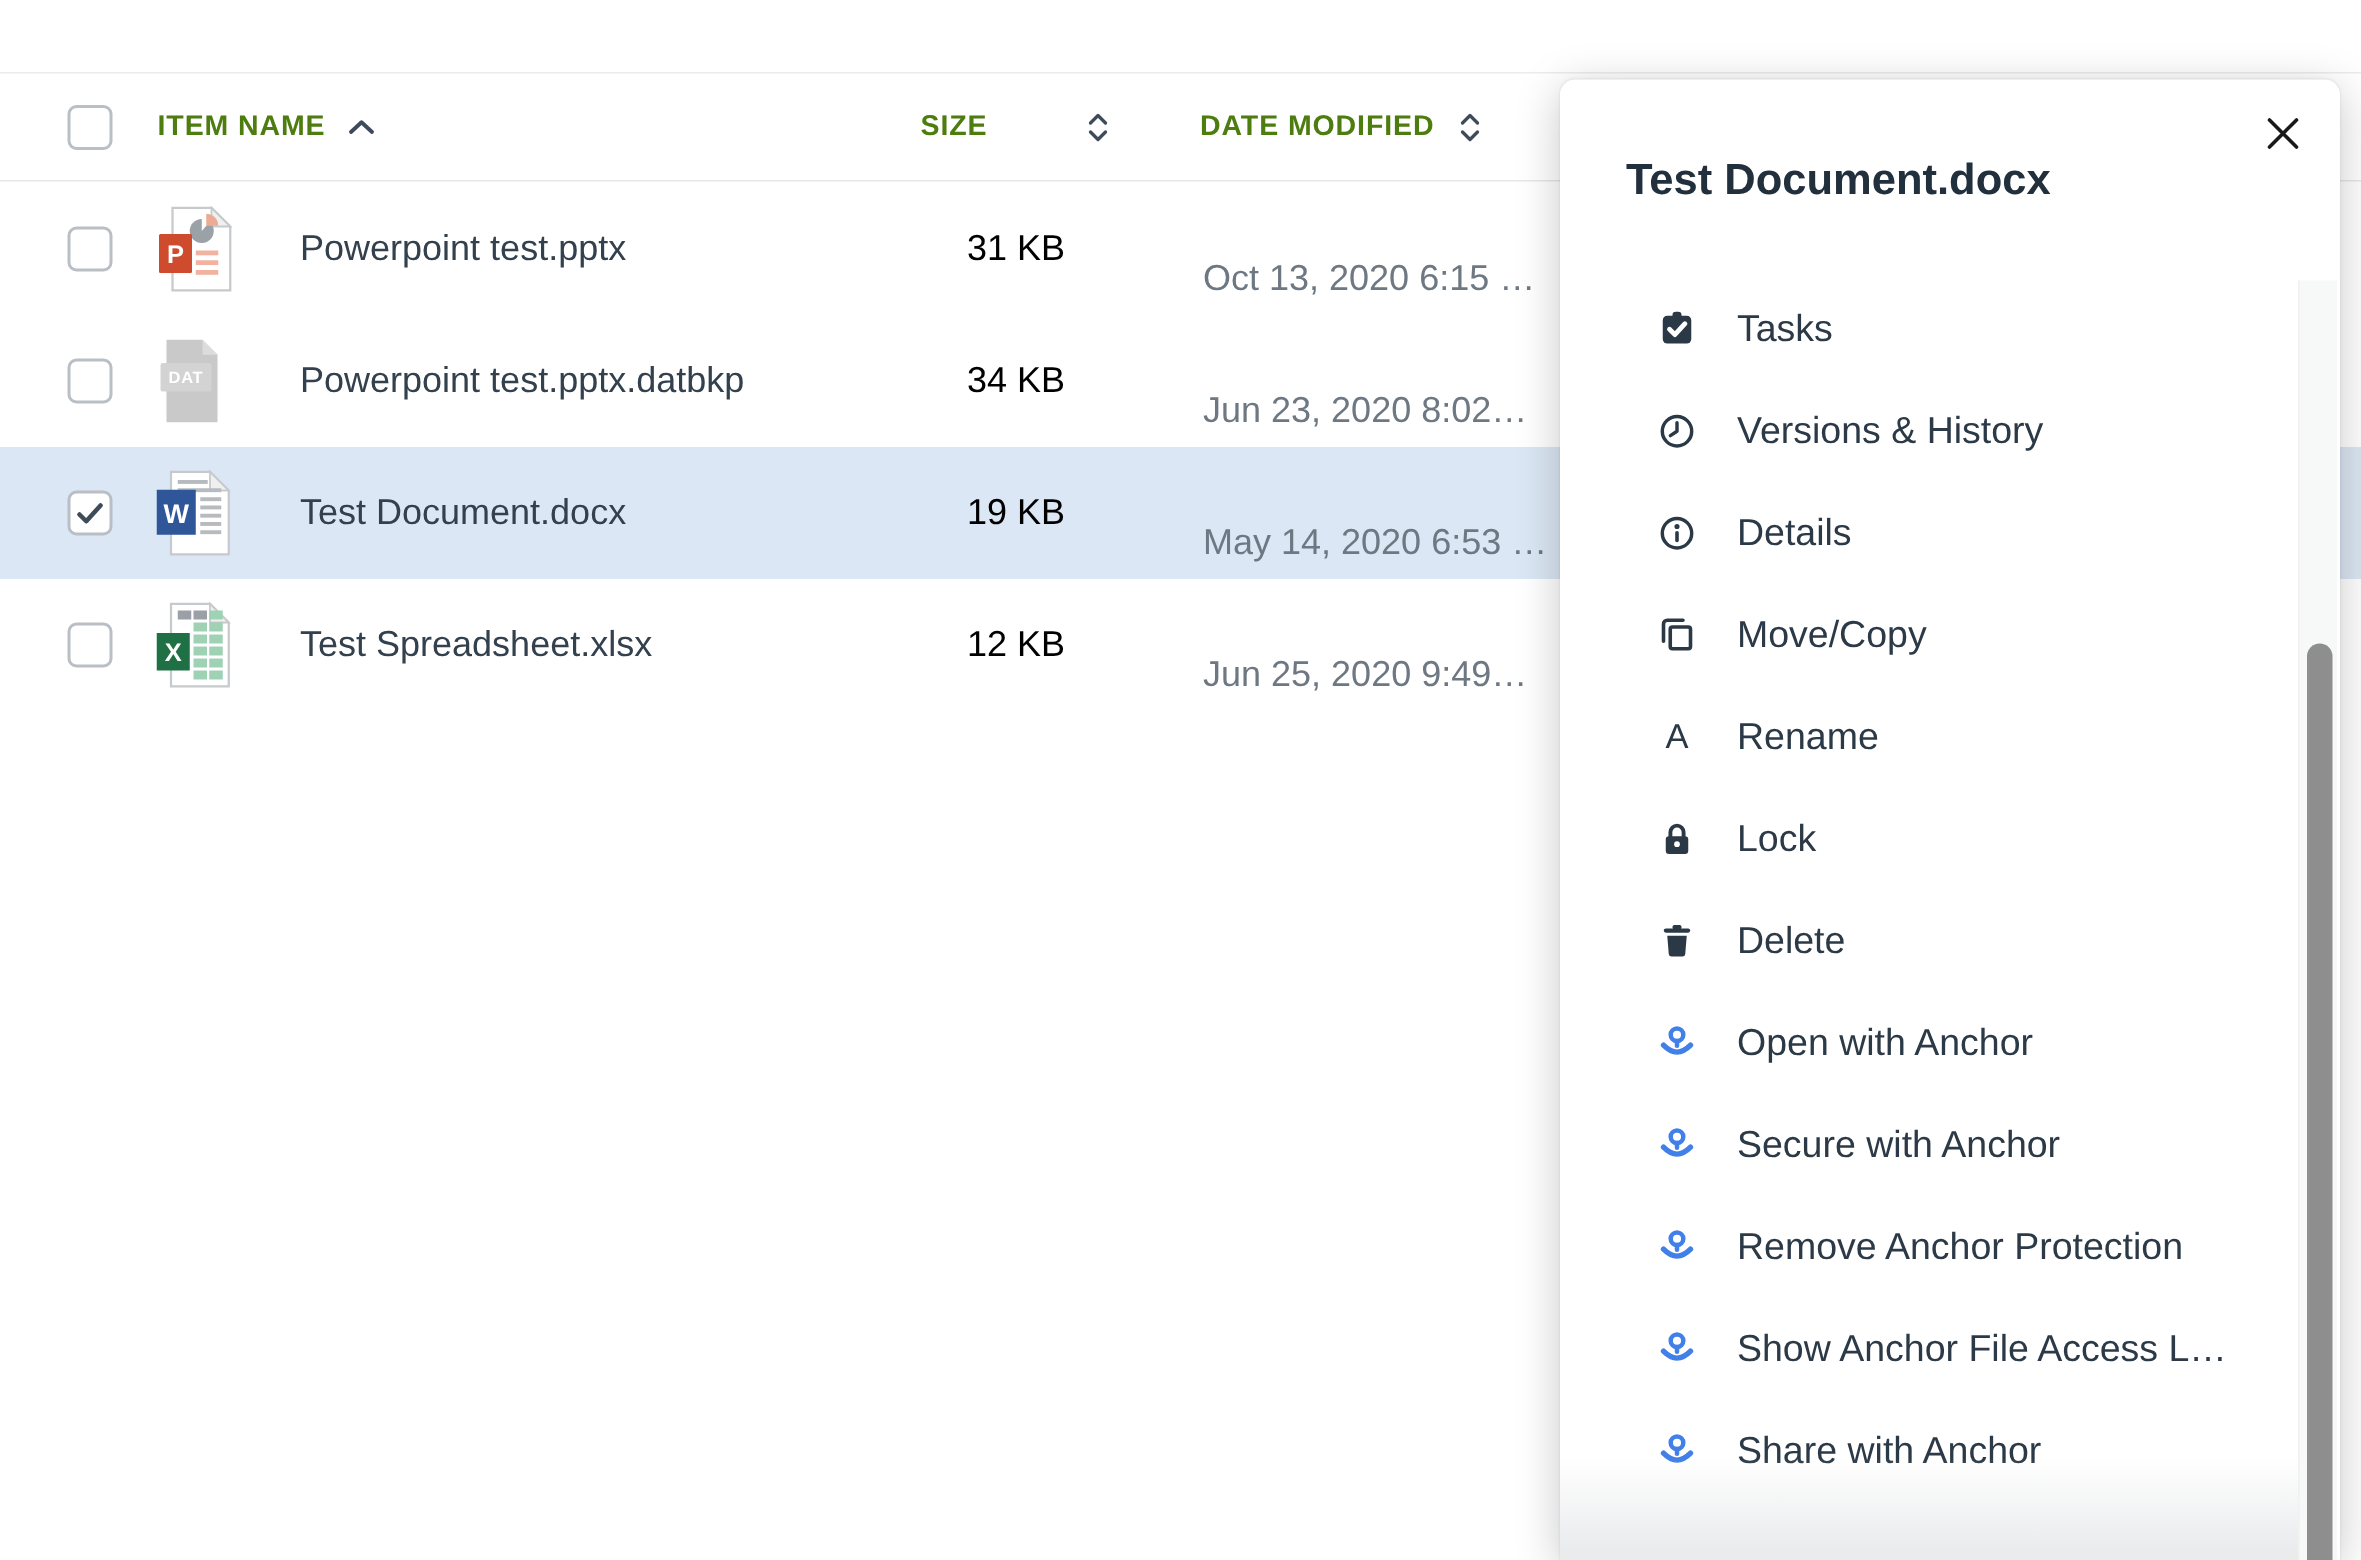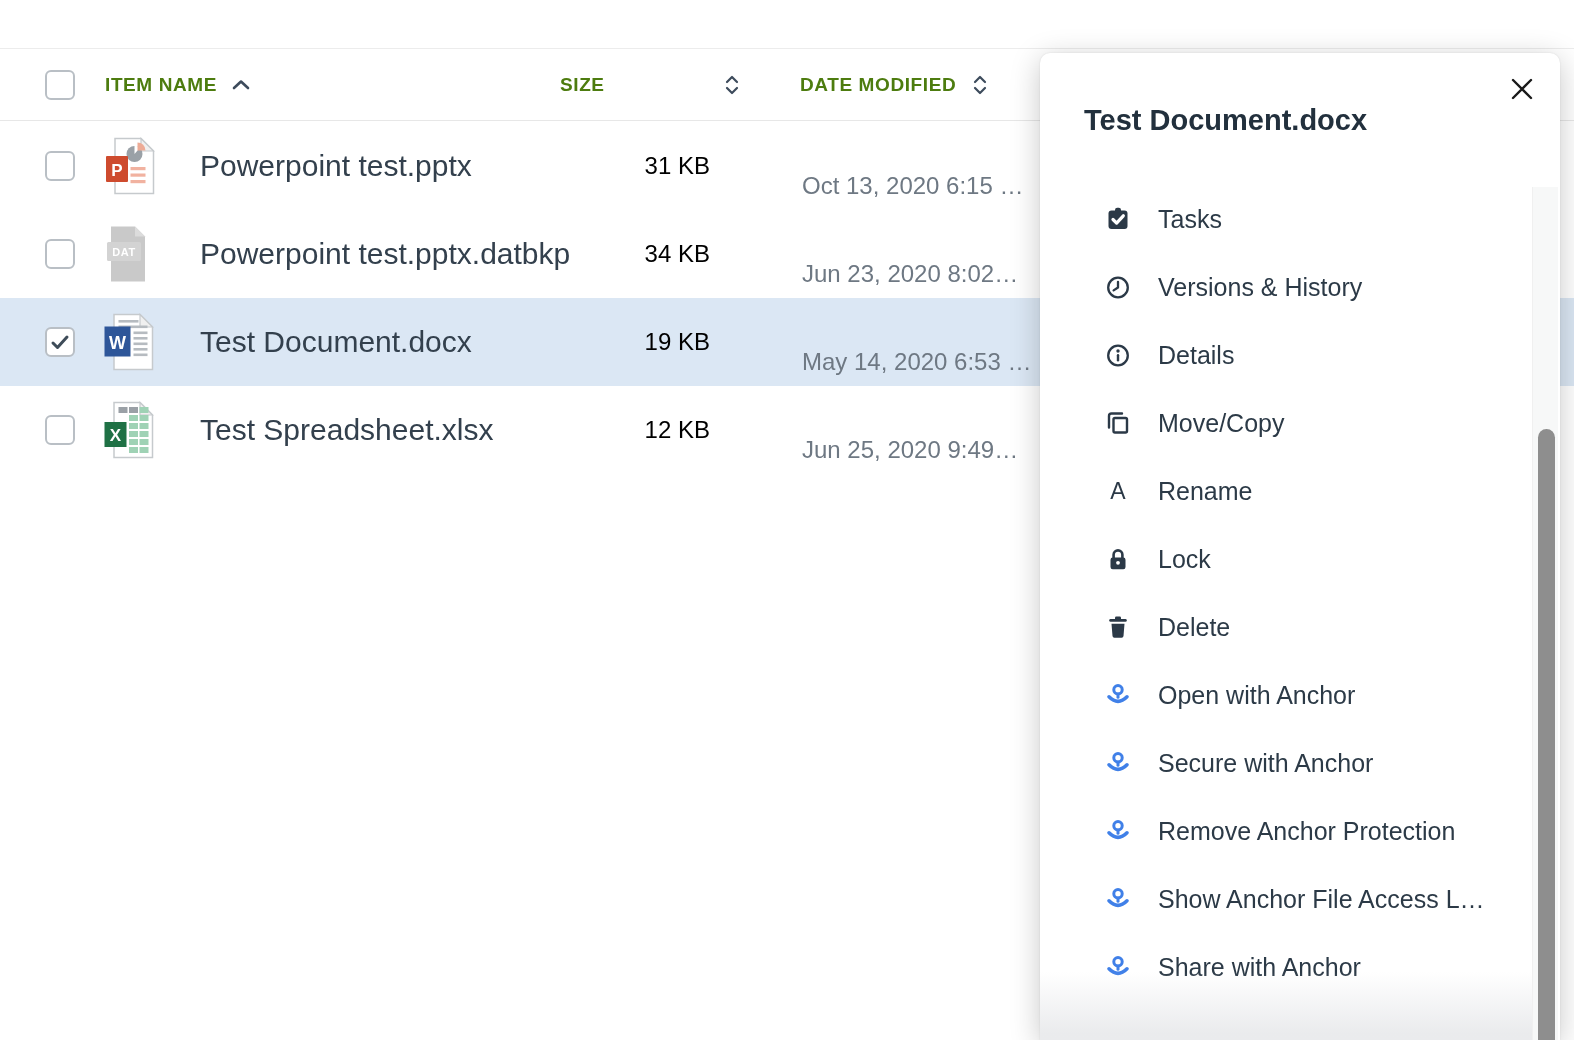--- a/index.html
+++ b/index.html
@@ -5,36 +5,36 @@
   * { margin:0; padding:0; box-sizing:border-box; }
   html,body { width:1574px; height:1040px; background:#ffffff; overflow:hidden;
               font-family:"Liberation Sans", sans-serif; position:relative; }
 
   
   .table-header{ position:absolute; left:0; top:48px; width:1574px; height:73px;
                  border-top:1px solid #ececec; border-bottom:1px solid #e7e7e7; }
   .hdr-label{ color:#4d7c0f; font-size:19px; font-weight:bold; letter-spacing:.6px; }
   .hdr-name{ position:absolute; left:105px; top:50%; transform:translateY(-50%);
              display:flex; align-items:center; gap:14px; cursor:pointer; }
-  .hdr-size{ position:absolute; left:560px; width:152px; text-align:left; top:50%; transform:translateY(-50%); cursor:pointer; }
+  .hdr-size{ position:absolute; left:560px; width:152px; text-align:center; top:50%; transform:translateY(-50%); cursor:pointer; }
   .hdr-size-sort{ position:absolute; left:724px; top:50%; transform:translateY(-50%); }
   .hdr-date{ position:absolute; left:800px; top:50%; transform:translateY(-50%); cursor:pointer; }
   .hdr-date-sort{ position:absolute; left:972px; top:50%; transform:translateY(-50%); }
 
   .checkbox{ display:inline-flex; width:30px; height:30px; background:#fff;
              border:2px solid #b9bfc5; border-radius:6px; align-items:center; justify-content:center; cursor:pointer; }
   .hdr-check{ position:absolute; left:45px; top:50%; transform:translateY(-50%); }
 
   .rows{ position:absolute; left:0; top:122px; width:1574px; }
   .row{ position:relative; height:88px; width:100%; }
   .row.selected{ background:#dbe7f4; }
   .row-check{ position:absolute; left:45px; top:50%; transform:translateY(-50%); }
   .row-icon{ position:absolute; left:103px; top:50%; transform:translateY(-50%); width:54px; height:58px; }
   .col-name{ position:absolute; left:200px; top:50%; transform:translateY(-50%);
-             font-size:30px; color:#33404d; white-space:nowrap; cursor:pointer; }
+             font-size:24px; color:#33404d; white-space:nowrap; cursor:pointer; }
   .col-size{ position:absolute; left:560px; width:150px; text-align:right; top:50%; transform:translateY(-50%);
              font-size:24px; color:#000000; }
   .col-date{ position:absolute; left:802px; top:50%; transform:translateY(-50%);
              font-size:24px; color:#6e7883; white-space:nowrap;margin-top:20px; }
 
   
   .panel{ position:absolute; left:1040px; top:53px; width:520px; height:987px; background:#fff;
           border-radius:10px 10px 0 0;
           box-shadow:0 6px 30px rgba(0,0,0,.22), 0 0 2px rgba(0,0,0,.10); }
   .panel-close{ position:absolute; right:26px; top:24px; width:24px; height:24px; cursor:pointer; }

